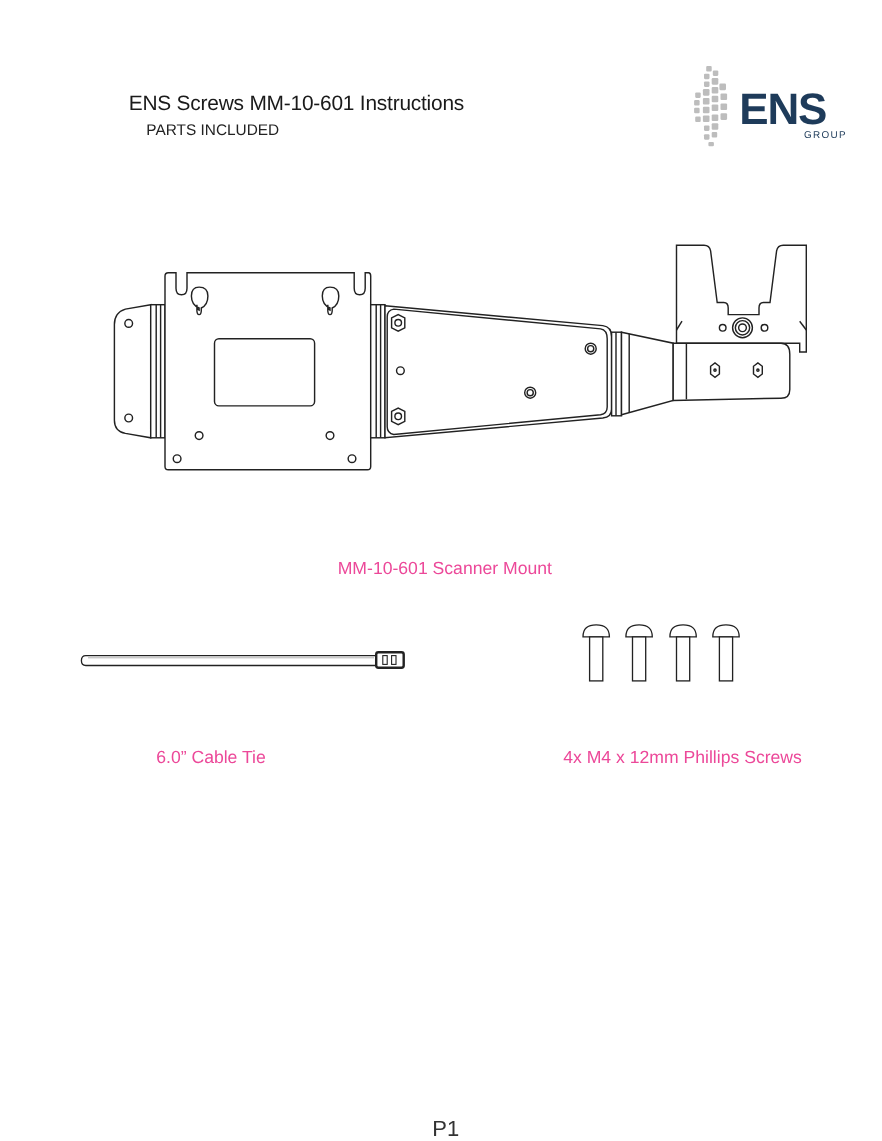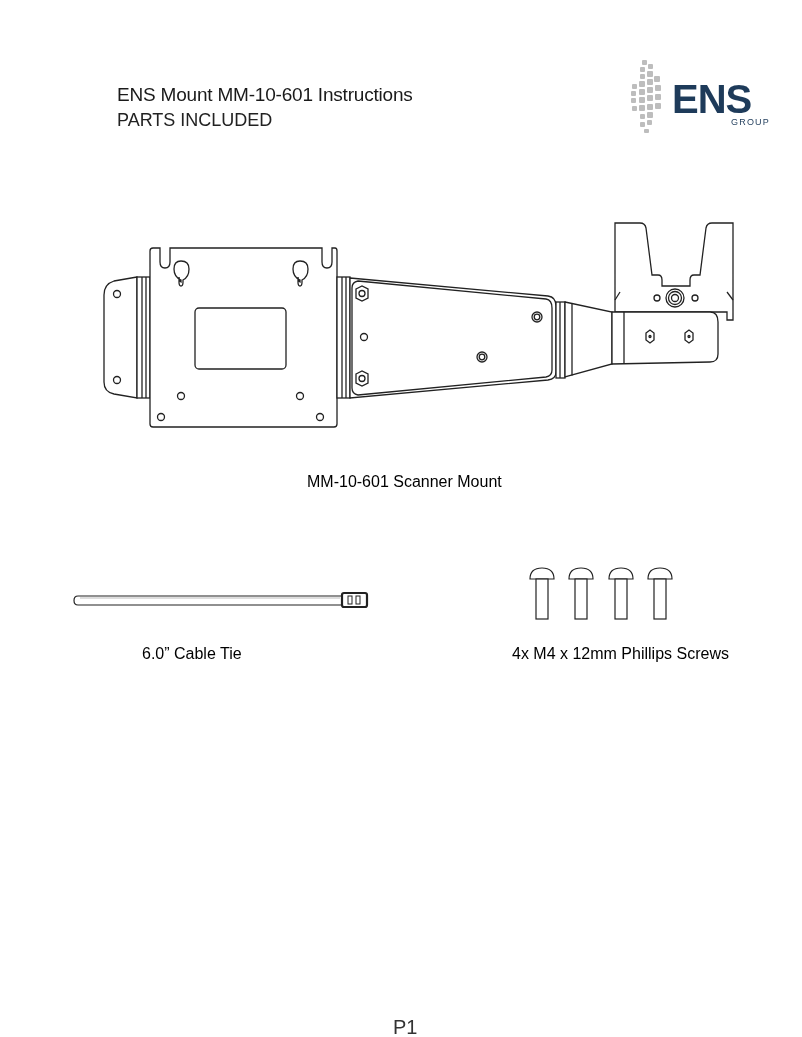--- a/index.html
+++ b/index.html
@@ -1,31 +1,31 @@
 <!DOCTYPE html>
 <html><head>
 <meta charset="utf-8">
 <style>
   html, body { margin: 0; padding: 0; background: #ffffff; }
   body { width: 802px; height: 1037px; position: relative; overflow: hidden;
          font-family: "Liberation Sans", sans-serif; color: #1a1a1a; }
   .abs { position: absolute; }
   .title-line { left: 117px; top: 84px; font-size: 19px; letter-spacing: -0.2px; white-space: nowrap; }
   .title-line b { font-weight: normal; }
-  .subtitle { left: 117px; top: 110px; font-size: 18px; letter-spacing: 0px; color: #222; }
+  .subtitle { left: 133px; top: 110px; font-size: 14px; letter-spacing: 0px; color: #222; }
   .logo { left: 628px; top: 58px; width: 140px; height: 82px; }
-  .caption { font-size: 16px; color: #000000; white-space: nowrap; }
+  .caption { font-size: 16px; color: #ec4899; white-space: nowrap; margin-top: 36px; }
   .page-num { left: 393px; top: 996px; font-size: 20px; color: #333; margin-top: 20px; }
   svg { overflow: visible; }
 </style>
 </head>
 <body>
 
 <div class="abs title-line">
-  <span>ENS Mount </span><b>MM-10-601</b><span> Instructions</span>
+  <span>ENS Screws </span><b>MM-10-601</b><span> Instructions</span>
 </div>
 <div class="abs subtitle">PARTS INCLUDED</div>
 
 <div class="abs logo">
   <svg width="140" height="82" viewBox="0 0 140 82">
     <g fill="#bdbdbd">
 
       <rect x="14" y="2" width="5" height="5" rx="1"></rect>
       <rect x="20" y="6" width="5" height="5" rx="1"></rect>
       <rect x="12" y="9" width="5" height="5" rx="1"></rect>

